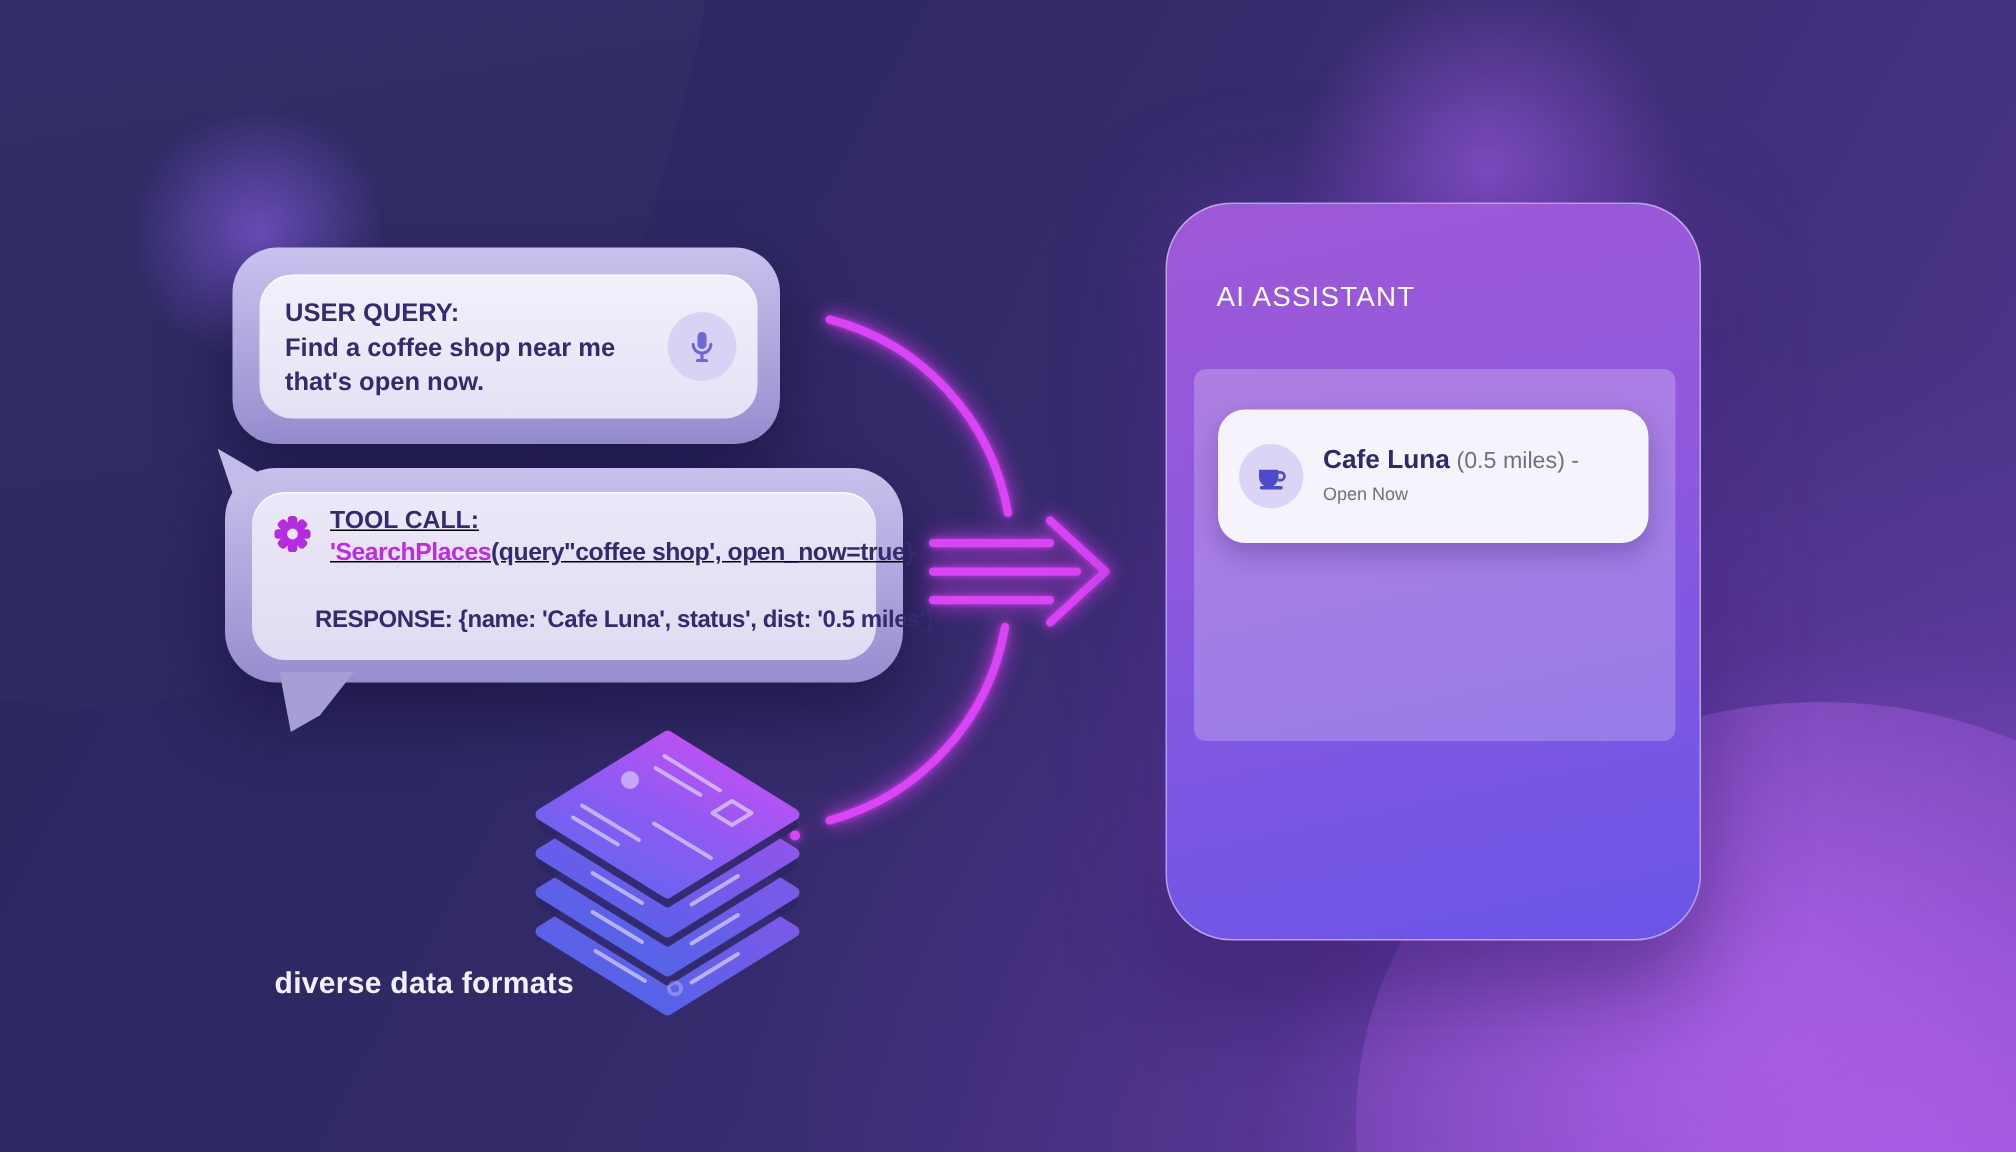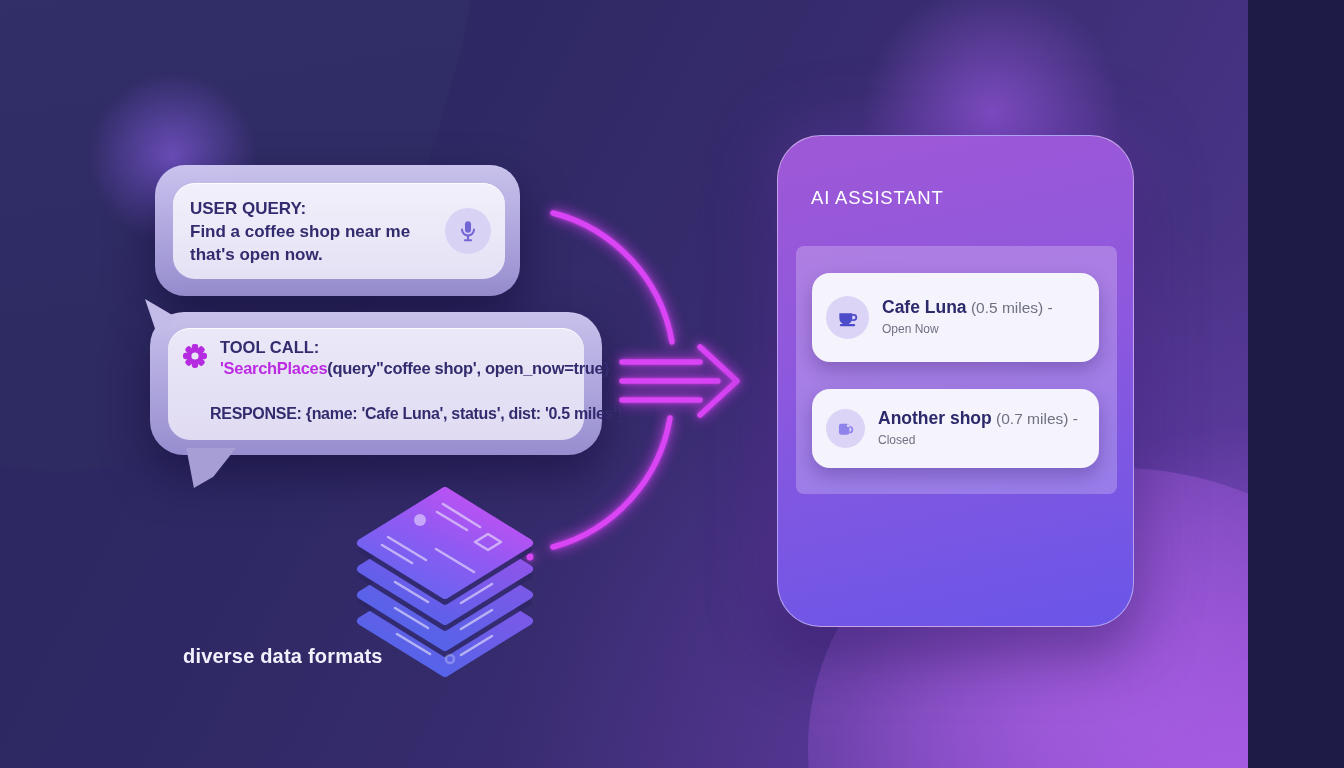--- a/index.html
+++ b/index.html
@@ -1,17 +1,17 @@
 <!DOCTYPE html>
 <html><head>
 <meta charset="utf-8">
 <style>
   html,body{margin:0;padding:0;background:#1e1b46;}
   .stage{
-    position:relative;width:1248px;height:768px;overflow:hidden;
+    position:relative;width:1344px;height:768px;overflow:hidden;
     font-family:"Liberation Sans","DejaVu Sans",sans-serif;
     background:
       radial-gradient(640px 540px at 1290px 810px, rgba(172,90,232,.95), rgba(172,90,232,0) 72%),
       radial-gradient(980px 760px at 1180px 760px, rgba(128,66,200,.55), rgba(128,66,200,0) 70%),
       linear-gradient(118deg,#2b2760 0%,#2e2964 32%,#382c6f 55%,#463282 78%,#553a96 100%);
   }
   .blob{position:absolute;pointer-events:none;}
   .blob-tl{left:-300px;top:-470px;width:760px;height:940px;border-radius:46%;
     background:linear-gradient(155deg,#35316e 20%,#2e2a62 80%);transform:rotate(16deg);}
   .blob-br{right:-180px;bottom:-260px;width:620px;height:560px;border-radius:50%;
@@ -38,21 +38,21 @@
     display:flex;align-items:center;justify-content:center;cursor:pointer;}
 
   .tool-bubble{left:150px;top:312px;width:452px;height:143px;border-radius:34px;}
   .tail{position:absolute;background:#b3aade;}
   .tail-top{left:-5px;top:-13px;width:32px;height:36px;
     clip-path:polygon(0 0,100% 52%,38% 100%);background:#c3bce8;}
   .tail-bottom{left:32px;top:136px;width:54px;height:40px;
     clip-path:polygon(8% 0,100% 0,58% 72%,22% 100%);background:#a79ed6;}
   .tool-inner{left:18px;top:16px;right:18px;bottom:15px;padding:9px 14px 0 14px;box-sizing:border-box;
     background:linear-gradient(180deg,#ebe8f8 0%,#e0dbf2 100%);}
-  .tool-row{display:flex;gap:12px;align-items:flex-start;}
+  .tool-row{display:flex;gap:12px;align-items:flex-start;text-decoration:underline;}
   .gear{flex:0 0 auto;margin-top:6px;}
   .tool-col div{font-size:16.5px;line-height:21px;font-weight:bold;color:#322c6e;}
   .code-line{letter-spacing:-.3px;white-space:nowrap;}
   .magenta{color:#bb2ce2;}
   .response-line{margin-top:25px;font-size:16px;line-height:20px;font-weight:bold;color:#322c6e;
     letter-spacing:-.3px;white-space:nowrap;margin-left:28px;}
 
   
   .flow-arrow{position:absolute;left:500px;top:180px;width:260px;height:400px;
     filter:drop-shadow(0 0 7px rgba(216,62,245,.6)) drop-shadow(0 0 2px rgba(216,62,245,.85));}
@@ -203,30 +203,17 @@
             <path d="M3.5 7.5 h13.5 v5.3 a6.75 6.75 0 0 1 -13.5 0 z" fill="#4c4bc9"></path>
             <rect x="4" y="18.8" width="16" height="2.4" rx="1.2" fill="#4c4bc9"></rect>
           </svg>
         </div>
         <div class="result-text">
           <div class="line1"><span class="rname">Cafe Luna</span> <span class="rdist">(0.5 miles) -</span></div>
           <div class="rstatus">Open Now</div>
         </div>
       </div>
 
-      <div class="result-card rc2">
-        <div class="result-icon">
-          <svg width="21" height="21" viewBox="0 0 24 24">
-            <path d="M16.5 10 a3.4 3.4 0 0 1 0 6.8" stroke="#8e83ea" stroke-width="1.9" fill="none"></path>
-            <rect x="4.5" y="6.5" width="12" height="12.5" rx="2.6" fill="#8e83ea"></rect>
-            <circle cx="15" cy="8.8" r="1.6" fill="#dbd4f6"></circle>
-          </svg>
-        </div>
-        <div class="result-text">
-          <div class="line1"><span class="rname">Another shop</span> <span class="rdist">(0.7 miles) -</span></div>
-          <div class="rstatus">Closed</div>
-        </div>
-      </div>
 
     </div>
   </section>
 
 </div>
 
 </body></html>

